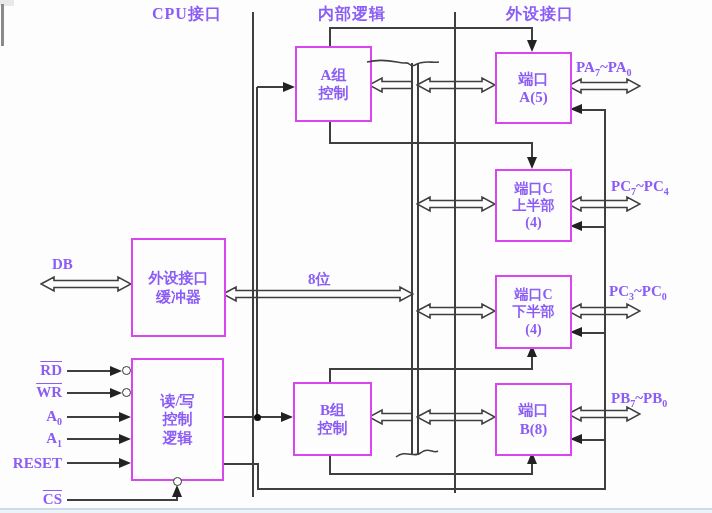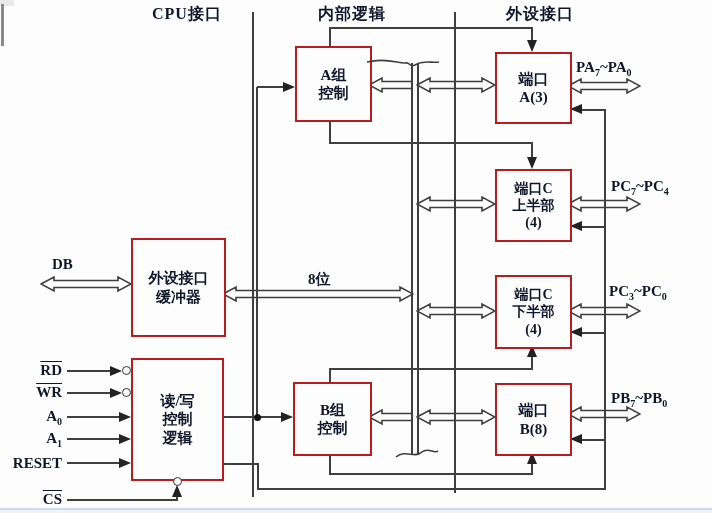--- a/index.html
+++ b/index.html
@@ -1,22 +1,22 @@
 <!DOCTYPE html>
 <html><head>
 <meta charset="utf-8">
 <style>
   html,body{margin:0;padding:0;background:#ffffff;}
   #stage{
     position:relative;width:712px;height:513px;background:#fdfdfd;overflow:hidden;
-    font-family:"Liberation Serif","DejaVu Serif",serif;color:#0f172a;
+    font-family:"Liberation Serif","DejaVu Serif",serif;color:#8b5cf6;
   }
   .ln{position:absolute;background:#3f3f3f;}
   .blk{
-    position:absolute;border:2px solid #b91c1c;background:#fdfdfd;
+    position:absolute;border:2px solid #d946ef;background:#fdfdfd;
     display:flex;flex-direction:column;align-items:center;justify-content:center;
     font-weight:700;font-size:15px;line-height:1.22;text-align:center;z-index:5;
   }
   .hdr{position:absolute;font-weight:700;font-size:16px;letter-spacing:1px;white-space:nowrap;z-index:6;}
   .lbl{position:absolute;font-weight:700;font-size:15px;white-space:nowrap;z-index:6;}
   .lbl sub{font-size:10px;}
   .ovl{text-decoration:overline;}
   .ra{text-align:right;}
   .arw{position:absolute;z-index:4;}
   .tri{position:absolute;width:0;height:0;z-index:4;}
@@ -146,21 +146,21 @@
   <svg class="arw" style="left:567px;top:404px;" width="74" height="20">
     <path d="M1,10 L14,3 L14,6.5 L60,6.5 L60,3 L73,10 L60,17 L60,13.5 L14,13.5 L14,17 Z" fill="none" stroke="#3f3f3f" stroke-width="1.6"></path>
   </svg>
 
   <div class="blk" style="left:295px;top:46px;width:73px;height:72px;">
     <span>A组</span>
     <span>控制</span>
   </div>
   <div class="blk" style="left:495px;top:52px;width:73px;height:68px;">
     <span>端口</span>
-    <span>A(3)</span>
+    <span>A(5)</span>
   </div>
   <div class="blk" style="left:495px;top:169px;width:73px;height:69px;font-size:14px;">
     <span>端口C</span>
     <span>上半部</span>
     <span>(4)</span>
   </div>
   <div class="blk" style="left:495px;top:275px;width:73px;height:70px;font-size:14px;">
     <span>端口C</span>
     <span>下半部</span>
     <span>(4)</span>

